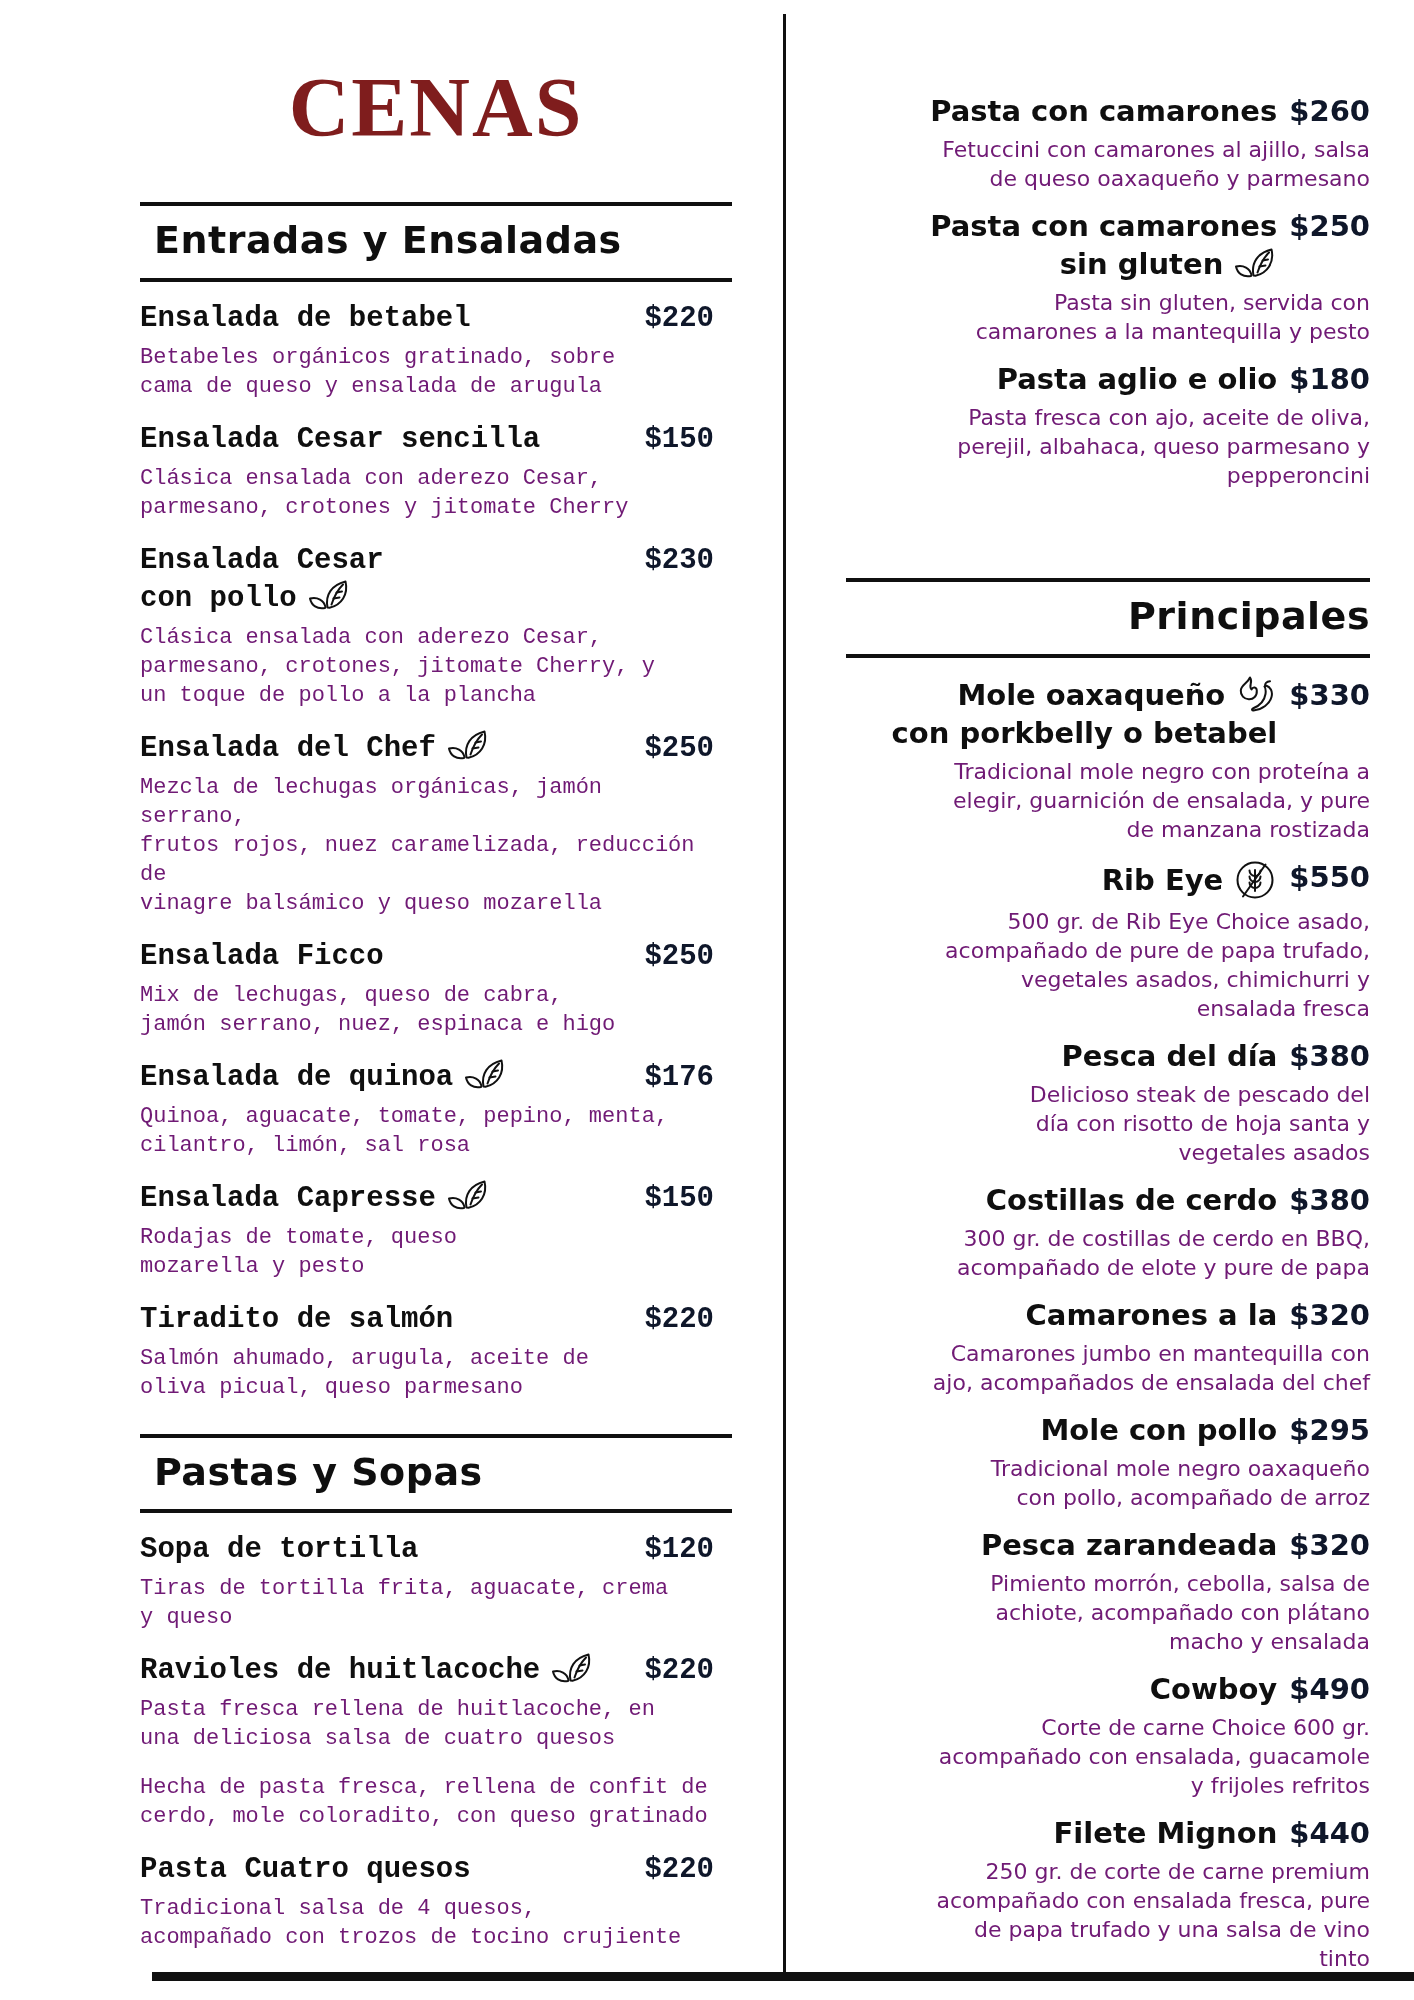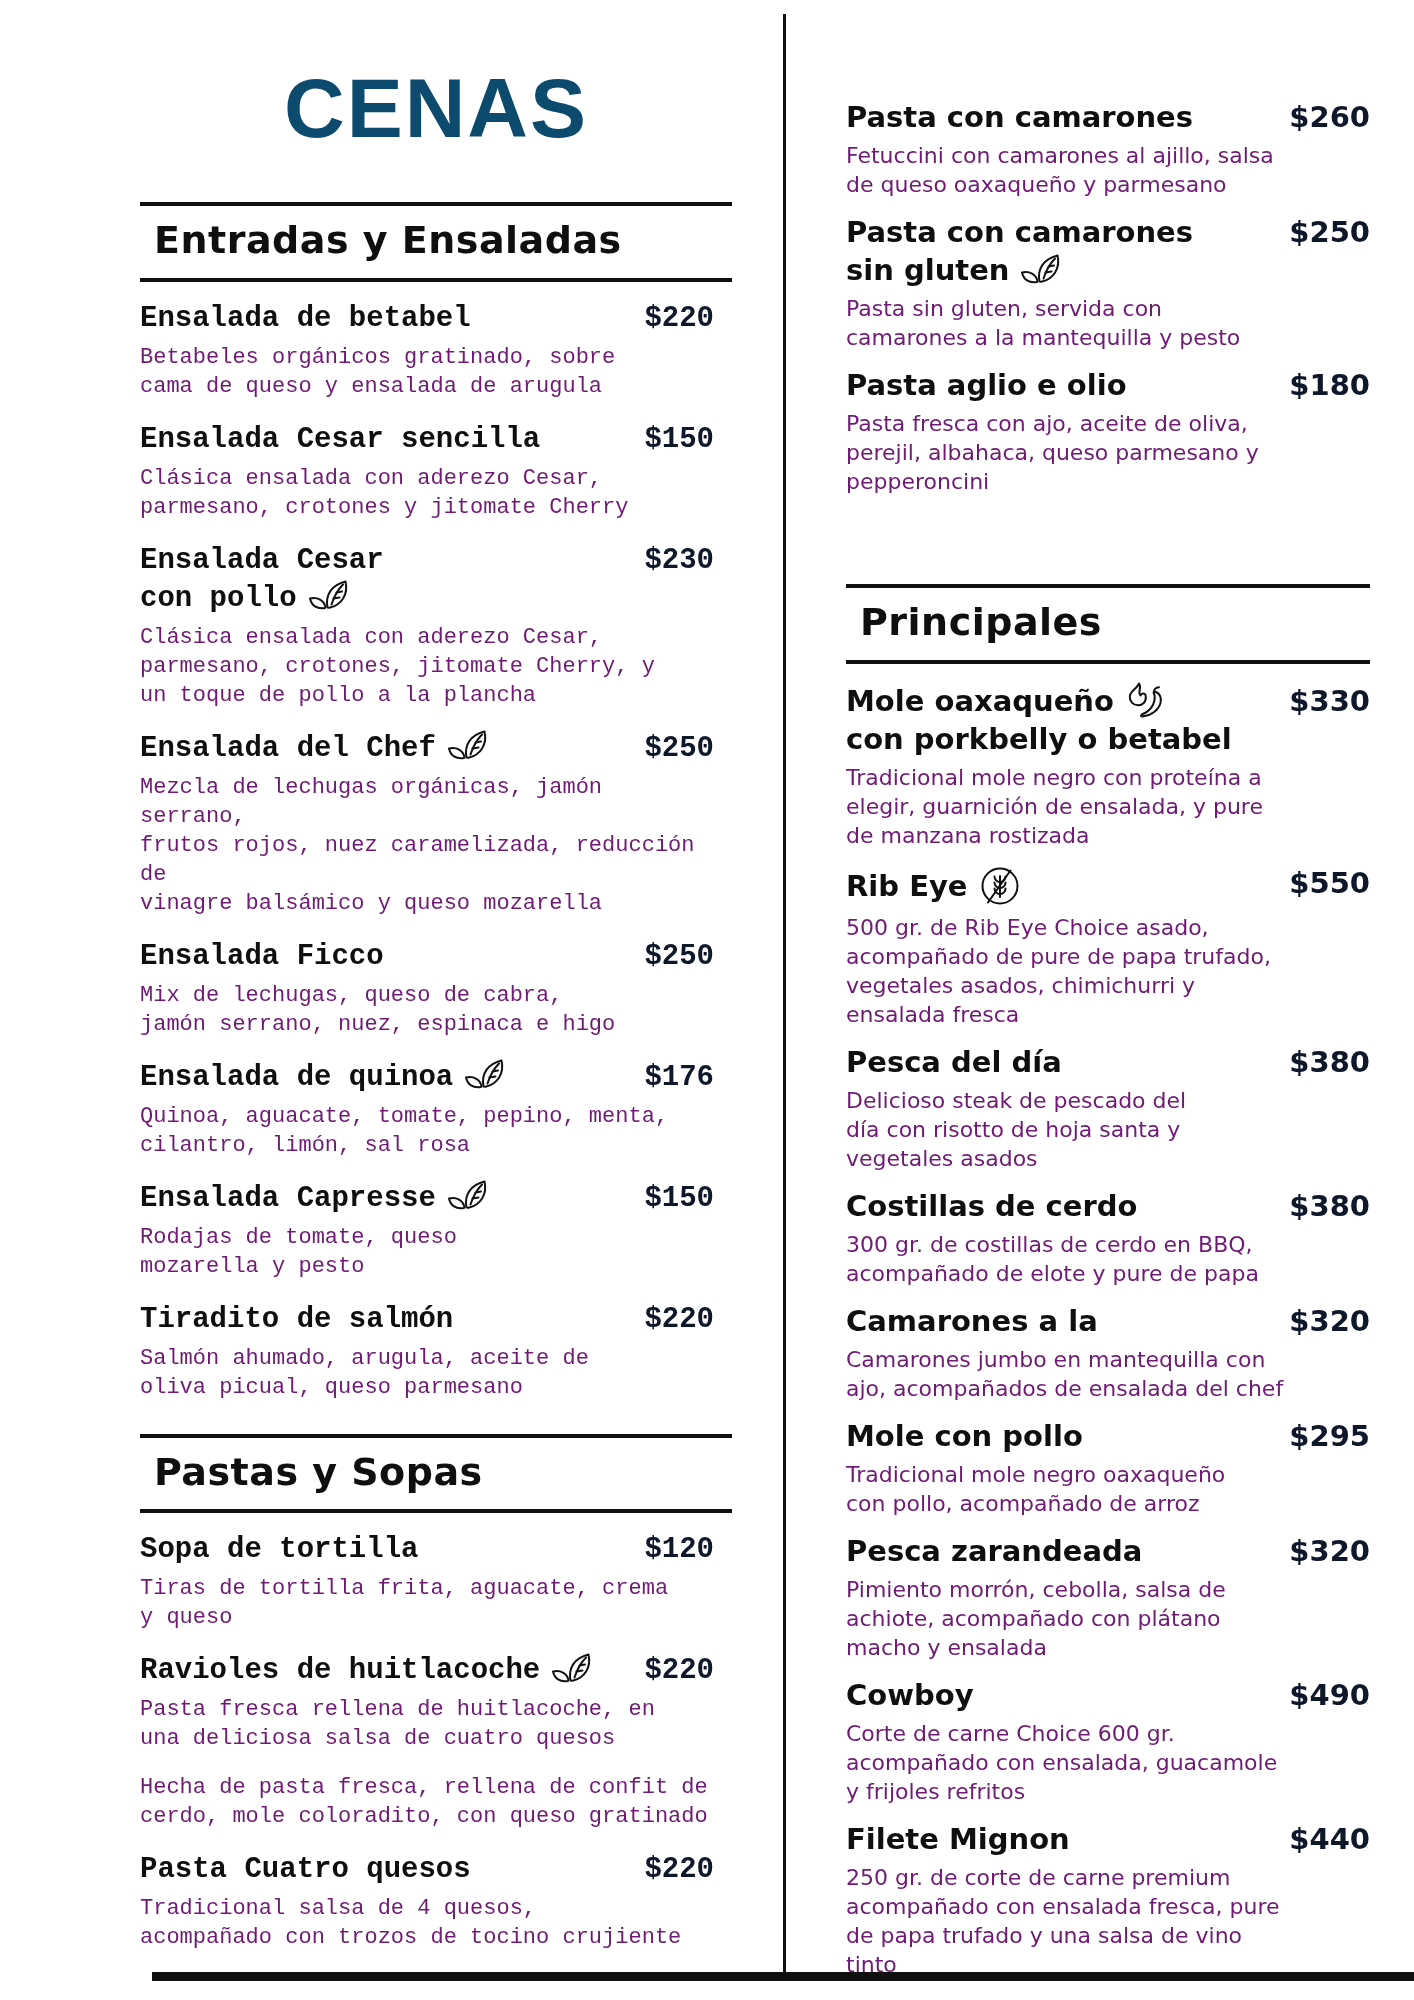--- a/index.html
+++ b/index.html
@@ -5,25 +5,25 @@
   html,body{margin:0;padding:0;}
   body{
     width:1414px;height:2000px;position:relative;overflow:hidden;
     background:#ffffff;color:#141414;
     font-family:"DejaVu Sans","Liberation Sans",sans-serif;
   }
   .v-divider{position:absolute;left:783px;top:14px;width:3px;height:1958px;background:#101010;}
   .bottom-rule{position:absolute;left:152px;top:1972px;width:1262px;height:9px;background:#101010;}
   .col{position:absolute;}
   .col-left{left:140px;top:40px;width:592px;}
-  .col-right{left:846px;top:98px;width:524px;}
+  .col-right{left:846px;top:92px;width:524px;text-align:right;}
   .menu-title{
-    font-family:Liberation Sans, sans-serif;
+    font-family:Liberation Serif, serif;
     font-weight:700;font-size:84px;line-height:1;letter-spacing:2px;
-    text-align:center;margin:26px 0 0 0;color:#0c4a6e;
+    text-align:center;margin:26px 0 0 0;color:#7f1d1d;
   }
   .section-header{
     border-top:4px solid #101010;border-bottom:4px solid #101010;
     font-size:38px;font-weight:700;line-height:1.15;
     padding:13px 0 15px 14px;letter-spacing:.5px;color:#0f0f0f;
     margin:32px 0 18px 0;
   }
   .menu-title + .section-header{margin-top:52px;}
   .col-right .section-header{margin-top:88px;}
   .item{margin-bottom:20px;}

